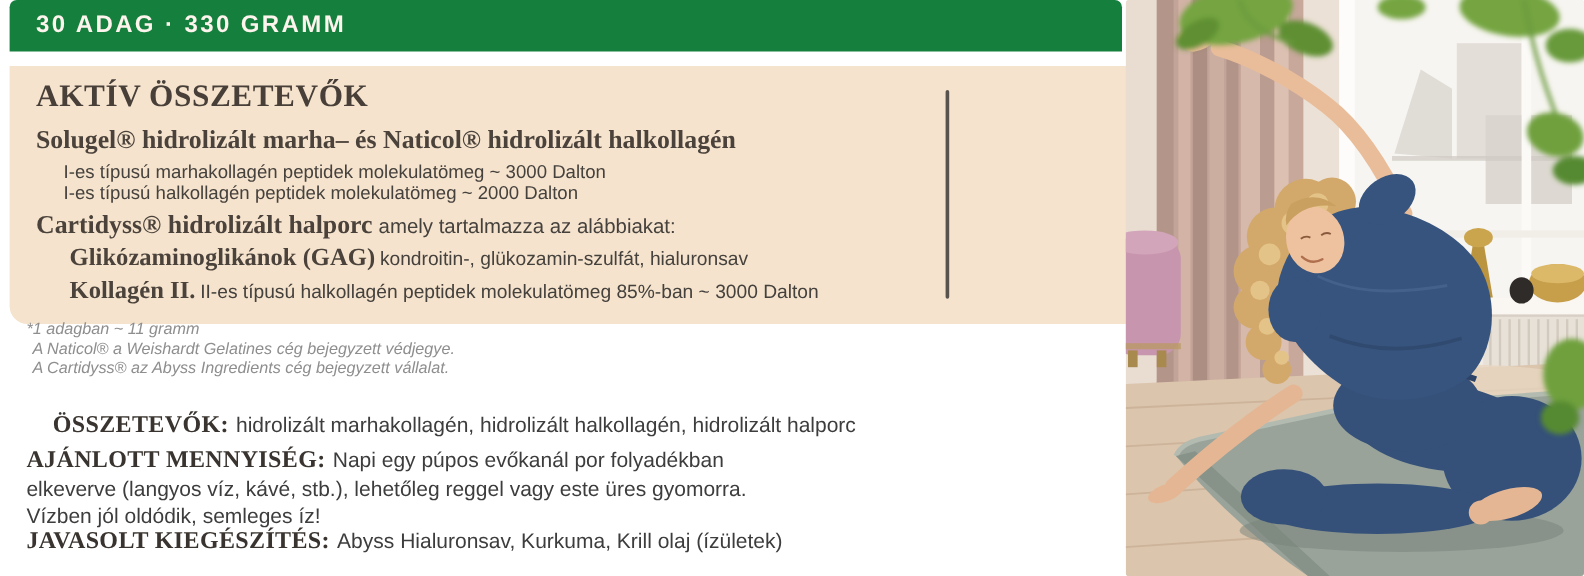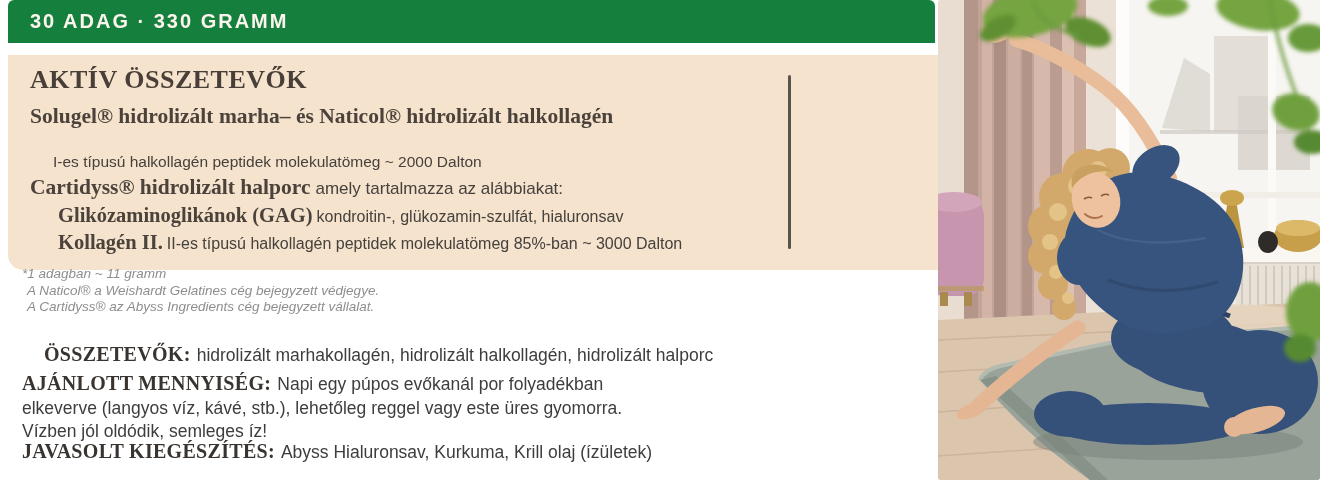--- a/index.html
+++ b/index.html
@@ -63,20 +63,23 @@
   <div class="top-bar">
     <span>30 ADAG · 330 GRAMM</span>
   </div>
 
   <div class="panel">
     <div class="panel-title">AKTÍV ÖSSZETEVŐK</div>
     <div class="divider"></div>
 
     <div class="row row1">
       <span class="lead">Solugel® hidrolizált marha– és Naticol® hidrolizált halkollagén</span><span class="rest"></span>
+    </div>
+    <div class="row row2">
+      <span class="rest">I-es típusú marhakollagén peptidek molekulatömeg ~ 3000 Dalton</span>
     </div>
     <div class="row row3">
       <span class="rest">I-es típusú halkollagén peptidek molekulatömeg ~ 2000 Dalton</span>
     </div>
     <div class="row row4">
       <span class="lead">Cartidyss® hidrolizált halporc</span><span class="rest">amely tartalmazza az alábbiakat:</span>
     </div>
     <div class="row row5">
       <span class="lead">Glikózaminoglikánok (GAG)</span><span class="rest">kondroitin-, glükozamin-szulfát, hialuronsav</span>
     </div>

